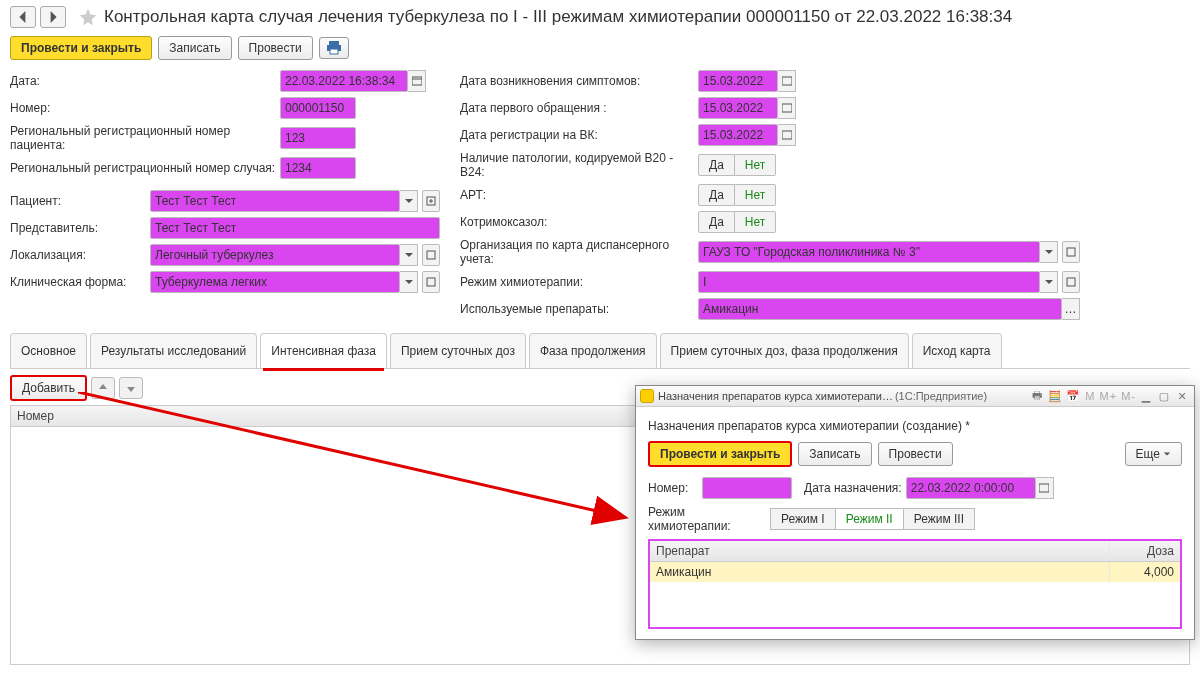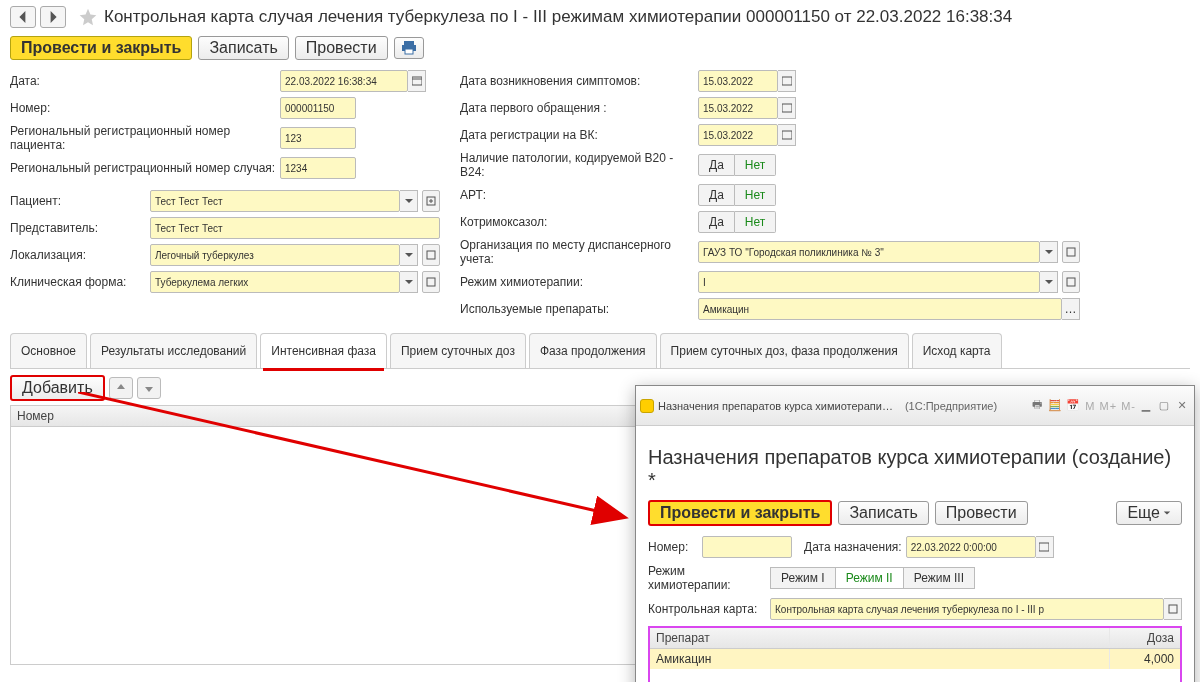--- a/index.html
+++ b/index.html
@@ -6,34 +6,34 @@
   html, body { margin:0; padding:0; font-family: Arial, sans-serif; font-size:12px; color:#333; background:#fff; }
   .page { width:1200px; height:682px; position:relative; background:#fff; overflow:hidden;}
   
   .hdr { display:flex; align-items:center; padding:6px 10px 4px 10px; }
   .navbtn { width:26px; height:22px; border:1px solid #aaa; border-radius:3px; background:#f5f5f5; display:flex; align-items:center; justify-content:center; margin-right:4px; cursor:pointer;}
   .navbtn svg { width:12px; height:12px; fill:#555;}
   .star { width:20px; height:20px; margin:0 6px 0 8px;}
   .title { font-size:17px; color:#333; }
   
   .toolbar { display:flex; align-items:center; padding:4px 10px 10px 10px; gap:6px;}
-  .btn { border:1px solid #999; border-radius:3px; background:linear-gradient(#fdfdfd,#ececec); padding:3px 10px; font-size:16px; cursor:pointer; line-height:16px; display:inline-flex; align-items:center;}
+  .btn { border:1px solid #999; border-radius:3px; background:linear-gradient(#fdfdfd,#ececec); padding:3px 10px; font-size:12px; cursor:pointer; line-height:16px; display:inline-flex; align-items:center;}
   .btn.primary { background:#ffdd2d; border-color:#b4a310; font-weight:bold;}
   .btn.icon-only { padding:3px 6px;}
   
   .form-columns { display:flex; padding:0 10px; gap:20px;}
   .col { }
   .col.left { width:430px;}
   .col.right { width:620px;}
   .row { display:flex; align-items:center; margin-bottom:5px; min-height:22px;}
   .row label { color:#333; }
   .col.left .row label { width:140px;}
   .col.left .row label.wide { width:270px;}
   .col.right .row label { width:238px;}
-  .input { border:1px solid #bbb; border-radius:2px; height:22px; padding:0 4px; font-size:10px; background:#fef9c3; display:flex; align-items:center;}
+  .input { border:1px solid #bbb; border-radius:2px; height:22px; padding:0 4px; font-size:12px; background:#d946ef; display:flex; align-items:center;}
   .ig { display:flex; align-items:stretch;}
   .igb { width:18px; border:1px solid #bbb; border-left:none; background:#f3f3f3; display:flex; align-items:center; justify-content:center; cursor:pointer;}
   .igb svg { width:10px; height:10px; fill:#555;}
   .igb.ext { margin-left:4px; border-left:1px solid #bbb; border-radius:2px;}
   .dd { border-left:none;}
   .yn { display:flex;}
   .ynbtn { border:1px solid #bbb; height:22px; padding:0 10px; display:flex; align-items:center; background:#f3f3f3; cursor:pointer;}
   .ynbtn:first-child{ border-radius:2px 0 0 2px;}
   .ynbtn:last-child{ border-radius:0 2px 2px 0; border-left:none;}
   .ynbtn.no { color:#1a8a1a;}
@@ -47,27 +47,27 @@
   .subtb .btn.marked { border:2px solid #e00000;}
   .arrowbtn { width:24px; height:22px; border:1px solid #bbb; border-radius:3px; background:#f2f2f2; display:flex; align-items:center; justify-content:center; cursor:pointer;}
   .arrowbtn svg{ width:10px; height:10px; fill:#888;}
   
   .grid { margin:4px 10px 0 10px; border:1px solid #ccc; height:260px; background:#fff;}
   .grid .ghdr { background:linear-gradient(#f5f5f5,#e6e6e6); border-bottom:1px solid #ccc; padding:3px 6px; font-size:12px; color:#444;}
   
   .arrow-line { position:absolute; left:78px; top:392px; pointer-events:none;}
   
   .modal { position:absolute; left:635px; top:385px; width:560px; border:1px solid #888; background:#fff; box-shadow:0 4px 16px rgba(0,0,0,0.3);}
-  .modal .mtb { background:linear-gradient(#fcfcfc,#e8e8e8); border-bottom:1px solid #ccc; height:40px; display:flex; align-items:center; padding:0 4px; font-size:11px; color:#444;}
+  .modal .mtb { background:linear-gradient(#fcfcfc,#e8e8e8); border-bottom:1px solid #ccc; height:21px; display:flex; align-items:center; padding:0 4px; font-size:11px; color:#444;}
   .mtb .mtitle { margin-left:4px; flex:0 0 auto;}
-  .mtb .app { margin-left:12px; flex:1; color:#666;}
+  .mtb .app { margin-left:2px; flex:1; color:#666;}
   .mtb .ticon { width:16px; height:16px; display:flex; align-items:center; justify-content:center; margin-left:2px; color:#777; cursor:pointer;}
   .mtb .hgroup { color:#aaa; font-size:11px; letter-spacing:1px; margin-left:4px;}
   .modal .mbody { padding:10px 12px;}
-  .mheading { font-size:20px; color:#333; margin:10px 0 8px 0;}
+  .mheading { font-size:12px; color:#333; margin:2px 0 8px 0;}
   .mrow { display:flex; align-items:center; margin-bottom:6px; min-height:22px;}
   .mrow label { width:122px;}
   .segbtns { display:flex;}
   .segbtn { border:1px solid #bbb; padding:3px 10px; background:#f3f3f3; cursor:pointer;}
   .segbtn.active { color:#1a8a1a; background:#fff;}
   .segbtn:not(:first-child){ border-left:none;}
   .mgrid { border:2px solid #d946ef; margin-top:4px; height:90px; background:#fff;}
   .mghdr { display:flex; background:linear-gradient(#f5f5f5,#e6e6e6); border-bottom:1px solid #ccc;}
   .mghdr > div { padding:3px 6px; font-size:12px; color:#444;}
   .mgrow { display:flex; background:#fff5c2;}
@@ -242,21 +242,21 @@
           </div>
     </div>
     <div class="row">
           <label>Котримоксазол:</label>
       <div class="yn">
             <div class="ynbtn">Да</div>
             <div class="ynbtn no">Нет</div>
           </div>
     </div>
     <div class="row">
-          <label>Организация по месту диспансерного учета:</label>
+          <label>Организация по карта диспансерного учета:</label>
       <div class="ig" style="flex:1">
             <div class="input" style="flex:1">ГАУЗ ТО "Городская поликлиника № 3"</div>
             <div class="igb dd">
               <svg viewBox="0 0 10 10">
                 <path d="M1 3 L5 7 L9 3 Z"></path>
               </svg>
             </div>
             <div class="igb ext">
               <svg viewBox="0 0 10 10">
                 <rect x="1" y="1" width="8" height="8" fill="none" stroke="#555"></rect>
@@ -368,31 +368,20 @@
           </div>
     </div>
     <div class="mrow">
       <label>Режим химиотерапии:</label>
       <div class="segbtns">
         <div class="segbtn">Режим I</div>
         <div class="segbtn active">Режим II</div>
         <div class="segbtn">Режим III</div>
       </div>
     </div>
-    <div class="mrow">
-      <label>Контрольная карта:</label>
-      <div class="ig" style="flex:1">
-            <div class="input" style="flex:1; overflow:hidden; white-space:nowrap">Контрольная карта случая лечения туберкулеза по I - III р</div>
-            <div class="igb">
-              <svg viewBox="0 0 10 10">
-                <rect x="1" y="1" width="8" height="8" fill="none" stroke="#555"></rect>
-              </svg>
-            </div>
-          </div>
-    </div>
     <div class="mgrid">
       <div class="mghdr">
         <div class="cprep">Препарат</div>
         <div class="cdose">Доза</div>
       </div>
       <div class="mgrow">
         <div class="cprep">Амикацин</div>
         <div class="cdose">4,000</div>
       </div>
     </div>

